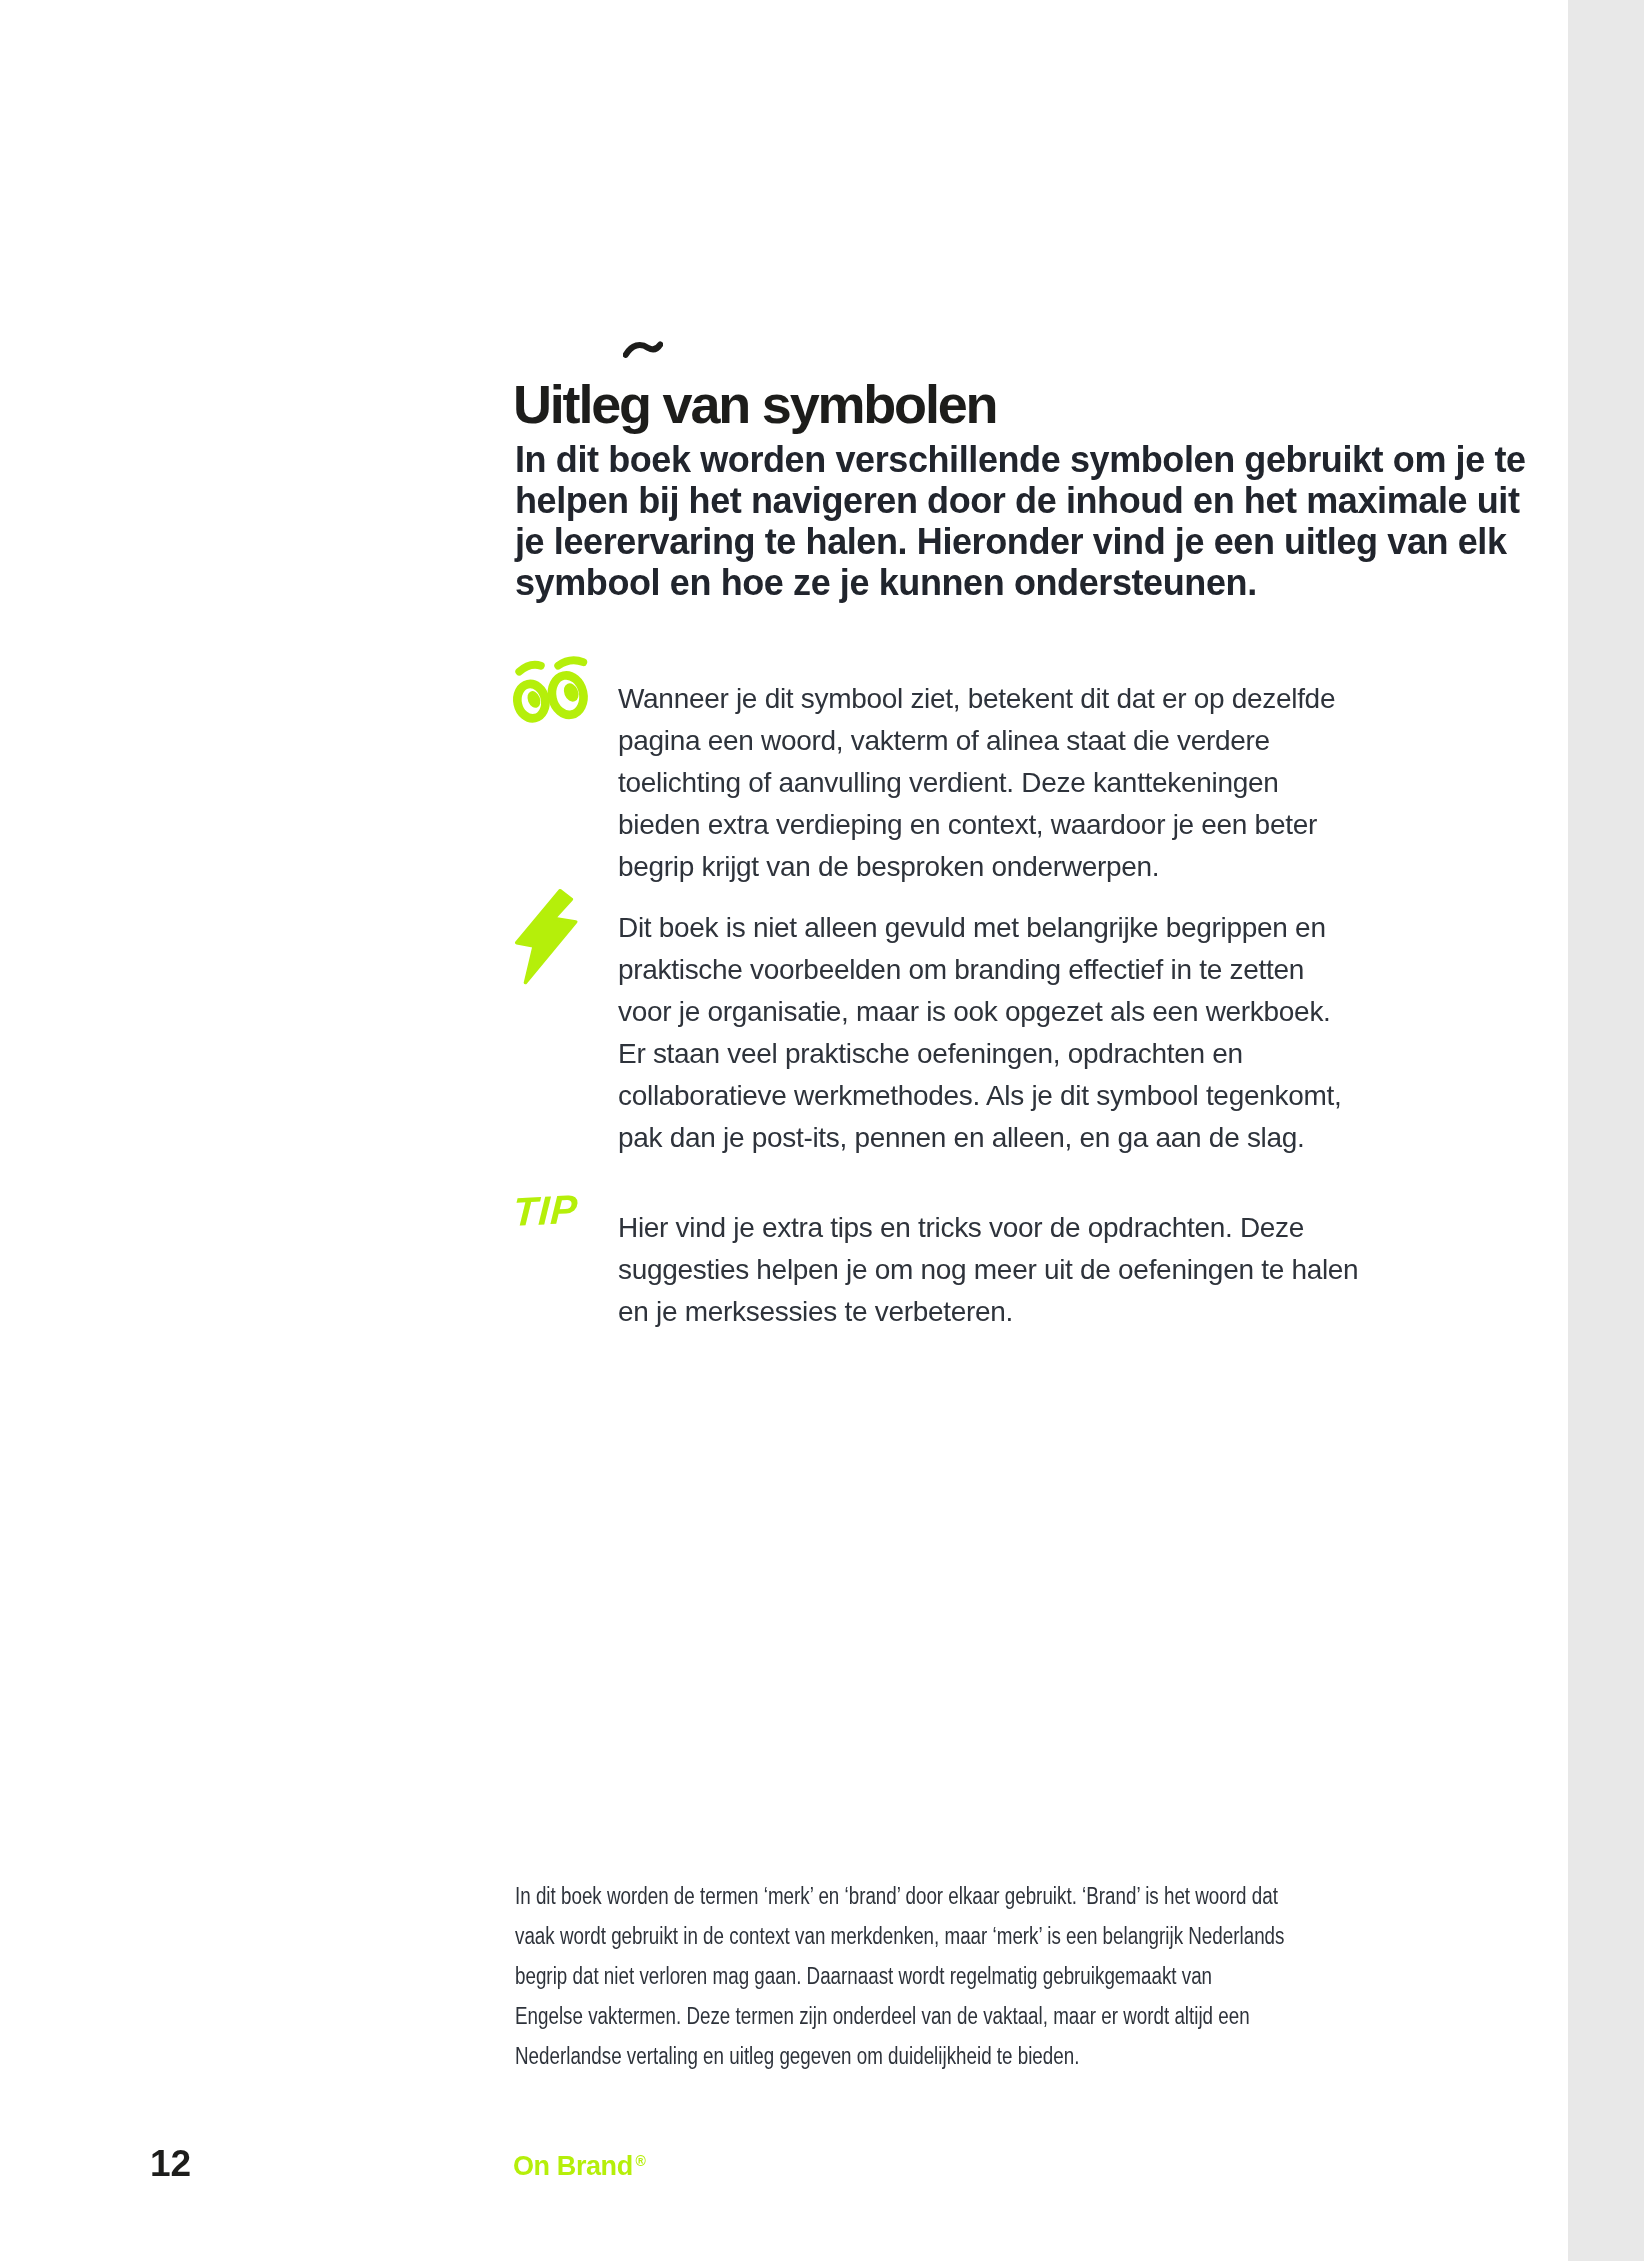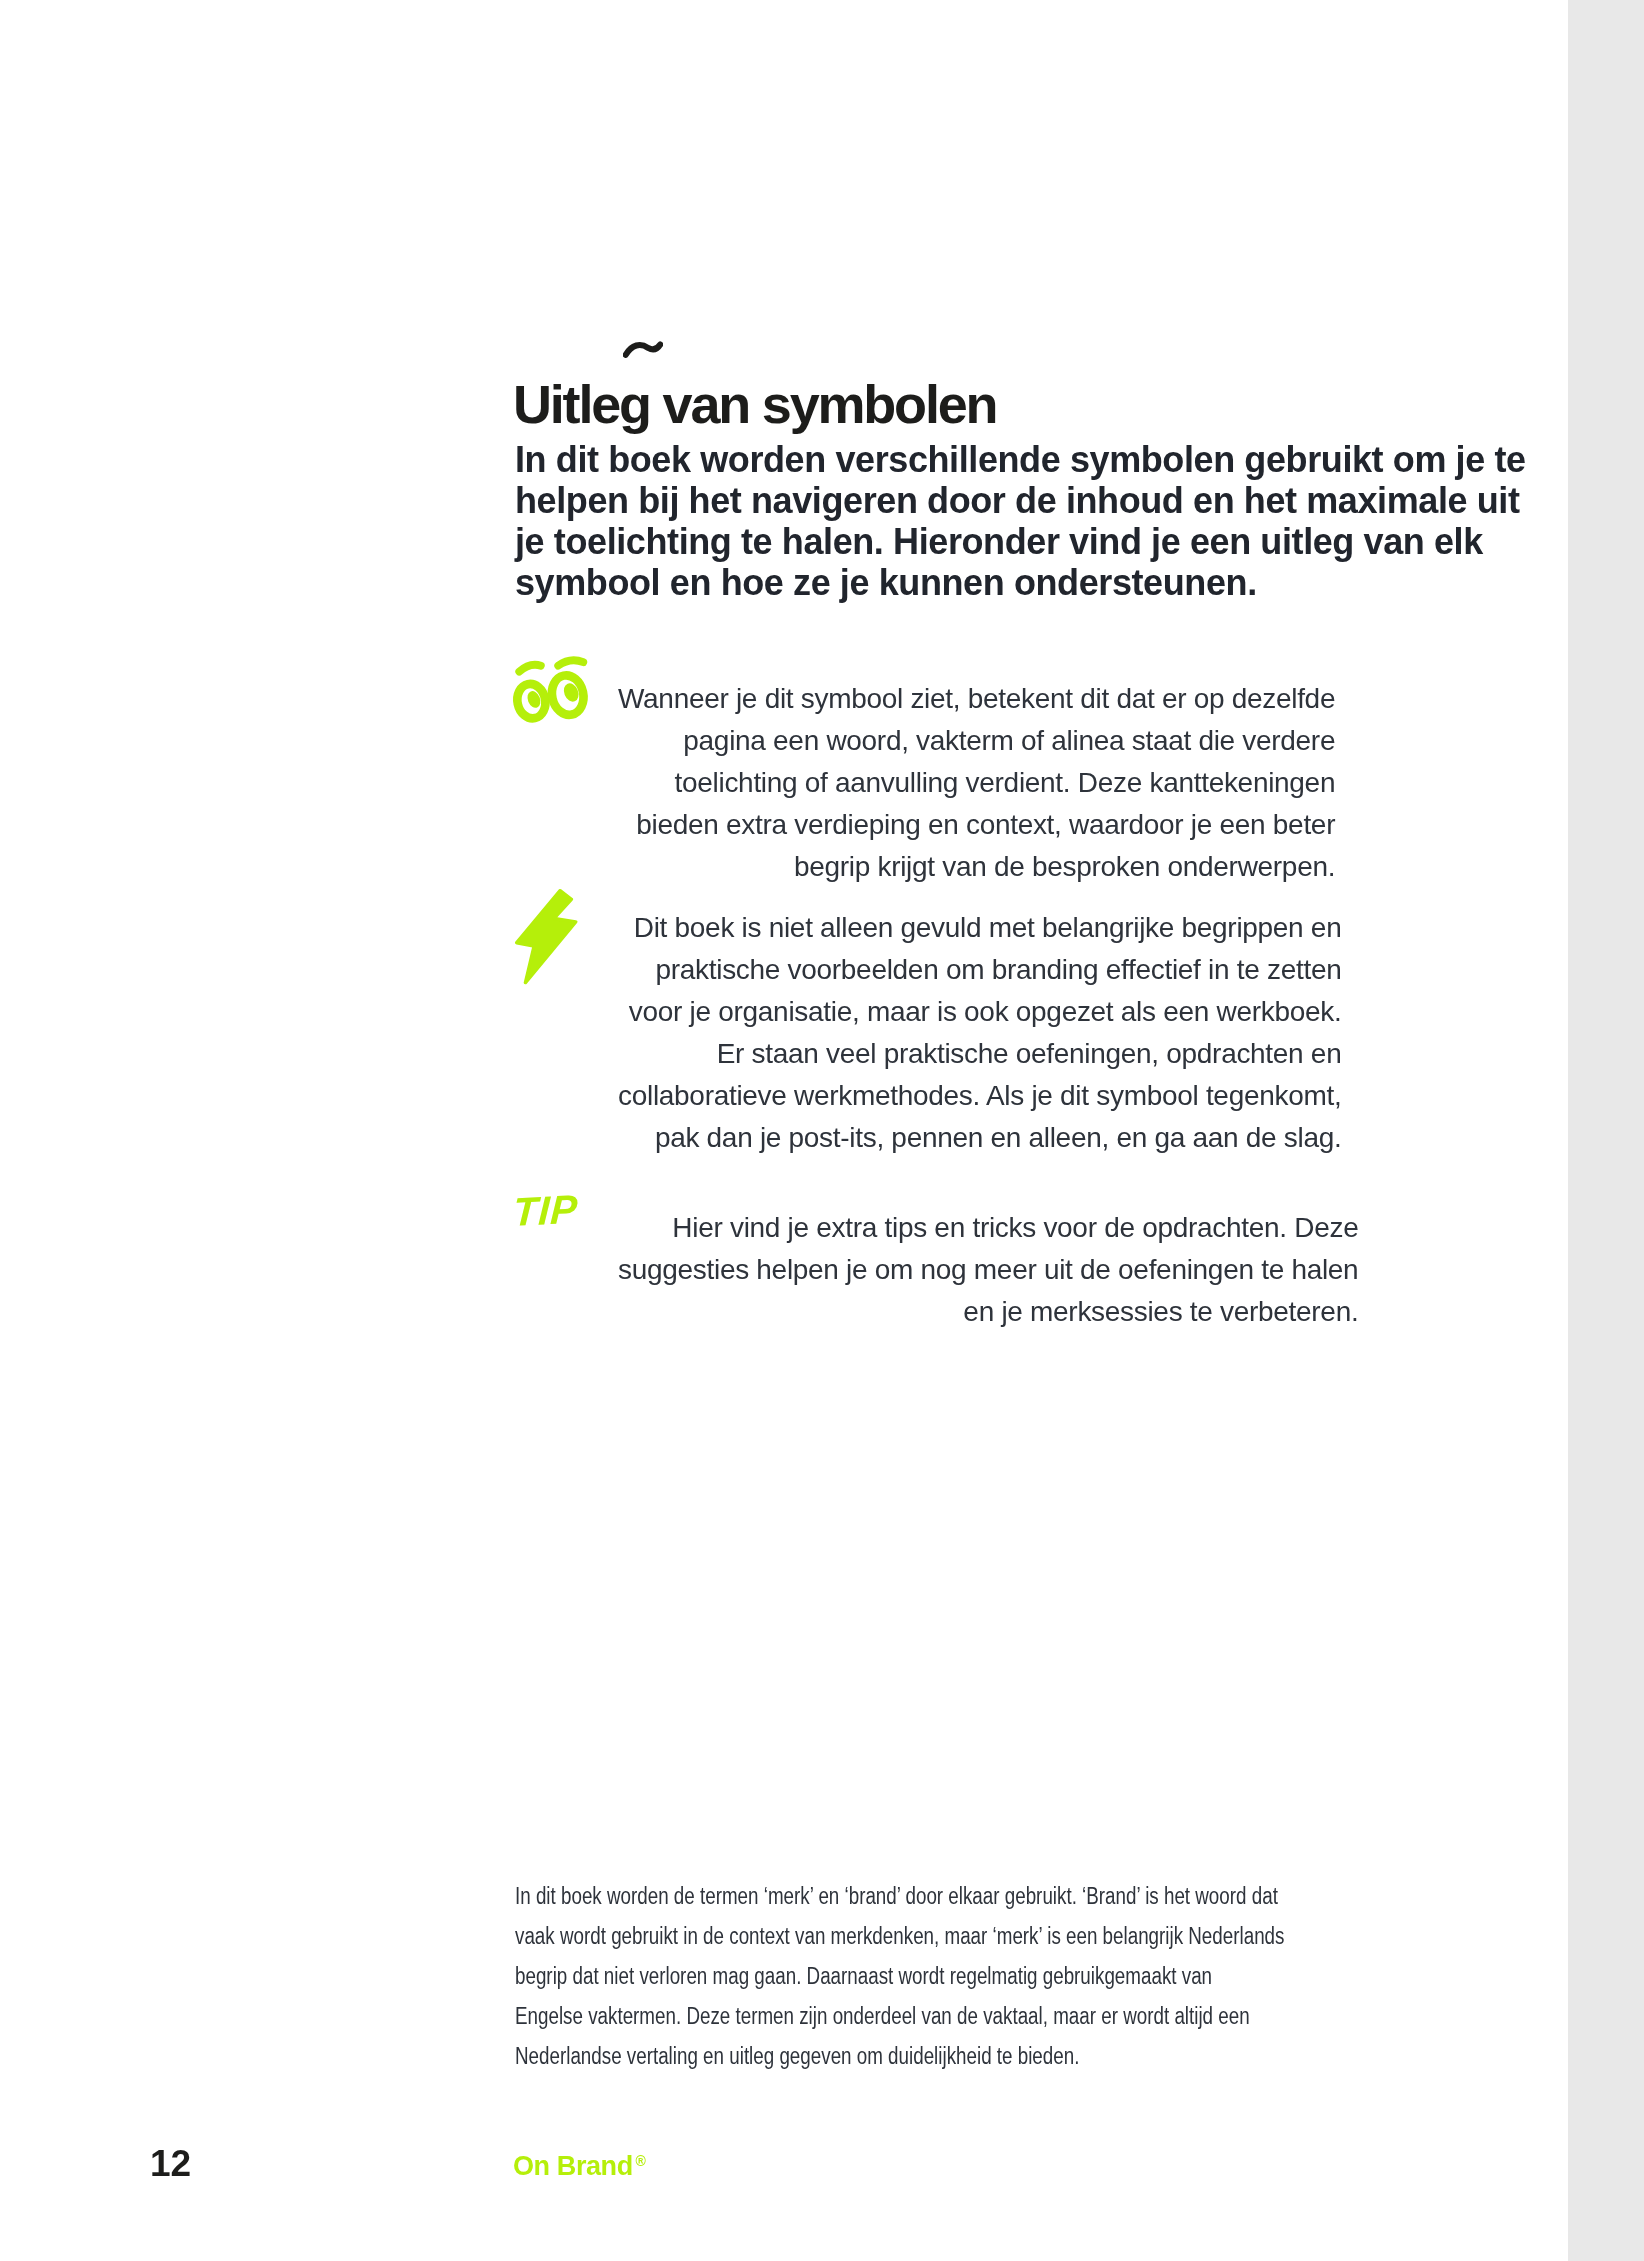--- a/index.html
+++ b/index.html
@@ -31,21 +31,20 @@
     font-weight:700;letter-spacing:-0.4px;
     white-space:nowrap;
   }
 
   
   .bodytext .line{
     font-size:28px;line-height:42px;
     font-weight:300;letter-spacing:-0.3px;
     color:#2e333b;
     white-space:nowrap;
-    text-align:right;
   }
   .row1-text{left:618px;top:678px;}
   .row2-text{left:618px;top:907px;}
   .row3-text{left:618px;top:1207px;}
 
   .icon-eyes{left:508px;top:656px;}
   .icon-bolt{left:508px;top:889px;}
   .tip-label{
     left:512px;top:1190px;
     font-size:40px;line-height:44px;
@@ -97,21 +96,21 @@
 <div class="page">
 
   <h1 class="abs title">Uitleg van symbolen</h1>
   <svg class="abs title-flourish" width="40" height="19" viewBox="0 0 46 22" aria-hidden="true">
     <path d="M3,16 C10,4 20,2 29,8 C34,11 39,10 43,4" fill="none" stroke="#1d1d1b" stroke-width="7" stroke-linecap="round"></path>
   </svg>
 
   <div class="abs intro">
     <div class="line">In dit boek worden verschillende symbolen gebruikt om je te</div>
     <div class="line">helpen bij het navigeren door de inhoud en het maximale uit</div>
-    <div class="line">je toelichting te halen. Hieronder vind je een uitleg van elk</div>
+    <div class="line">je leerervaring te halen. Hieronder vind je een uitleg van elk</div>
     <div class="line">symbool en hoe ze je kunnen ondersteunen.</div>
   </div>
 
   <svg class="abs icon-eyes" width="90" height="73" viewBox="0 0 104 84" aria-hidden="true">
     <g fill="none" stroke="var(--accent,#b5ef0a)" stroke-linecap="round">
       <path d="M13,18 Q25,7 38,11" stroke-width="9"></path>
       <path d="M58,11 Q72,1 87,7" stroke-width="9"></path>
       <ellipse cx="27" cy="52" rx="16" ry="20" stroke-width="10" transform="rotate(-12 27 52)"></ellipse>
       <ellipse cx="69" cy="45" rx="18" ry="23" stroke-width="10" transform="rotate(-12 69 45)"></ellipse>
     </g>

